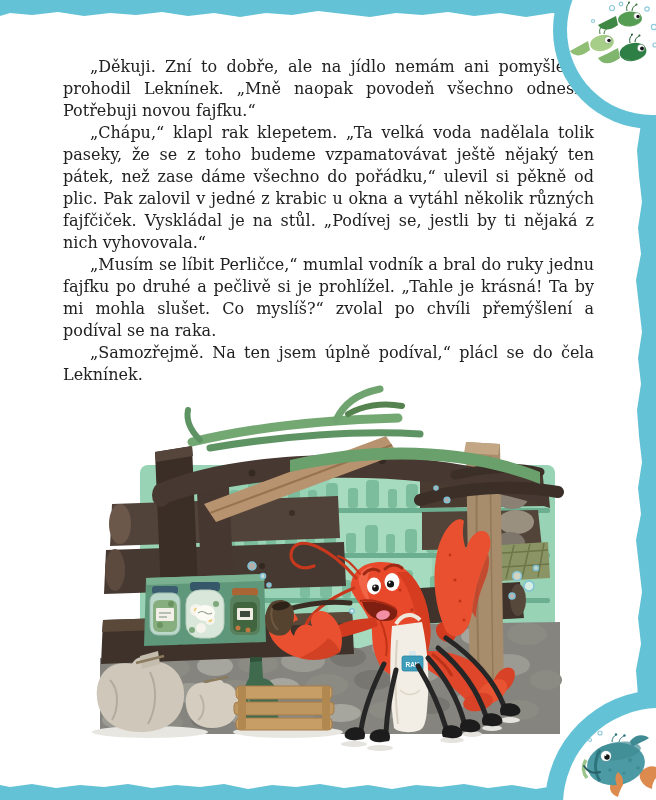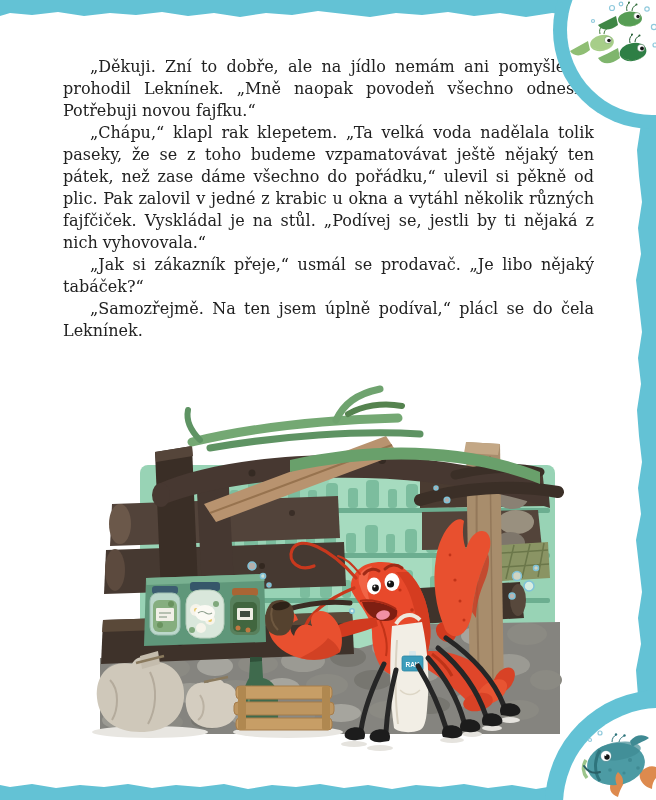--- a/index.html
+++ b/index.html
@@ -16,21 +16,21 @@
   .border-svg{position:absolute;left:0;top:0;z-index:3;pointer-events:none;}
 </style>
 </head>
 <body>
 
 <div class="page">
 
   <div class="text-block">
     <p>„Děkuji. Zní to dobře, ale na jídlo nemám ani pomyšlení,“ prohodil Leknínek. „Mně naopak povodeň všechno odnesla. Potřebuji novou fajfku.“</p>
     <p>„Chápu,“ klapl rak klepetem. „Ta velká voda nadělala tolik paseky, že se z toho budeme vzpamatovávat ještě nějaký ten pátek, než zase dáme všechno do pořádku,“ ulevil si pěkně od plic. Pak zalovil v jedné z krabic u okna a vytáhl několik různých fajfčiček. Vyskládal je na stůl. „Podívej se, jestli by ti nějaká z nich vyhovovala.“</p>
-    <p>„Jak si zákazník přeje,“ usmál se prodavač. „Je libo nějaký tabáček?“</p>
+    <p>„Musím se líbit Perličce,“ mumlal vodník a bral do ruky jednu fajfku po druhé a pečlivě si je prohlížel. „Tahle je krásná! Ta by mi mohla slušet. Co myslíš?“ zvolal po chvíli přemýšlení a podíval se na raka.</p>
     <p>„Samozřejmě. Na ten jsem úplně podíval,“ plácl se do čela Leknínek.</p>
   </div>
 
   <svg class="illustration-svg" width="656" height="420" viewBox="0 0 656 420">
 
     <g>
       <rect x="140" y="85" width="415" height="198" rx="8" fill="#98D3B5"></rect>
       <rect x="328" y="95" width="104" height="186" rx="10" fill="#A8DCC1" opacity="0.85"></rect>
 
       <g fill="#7CBD9E">

